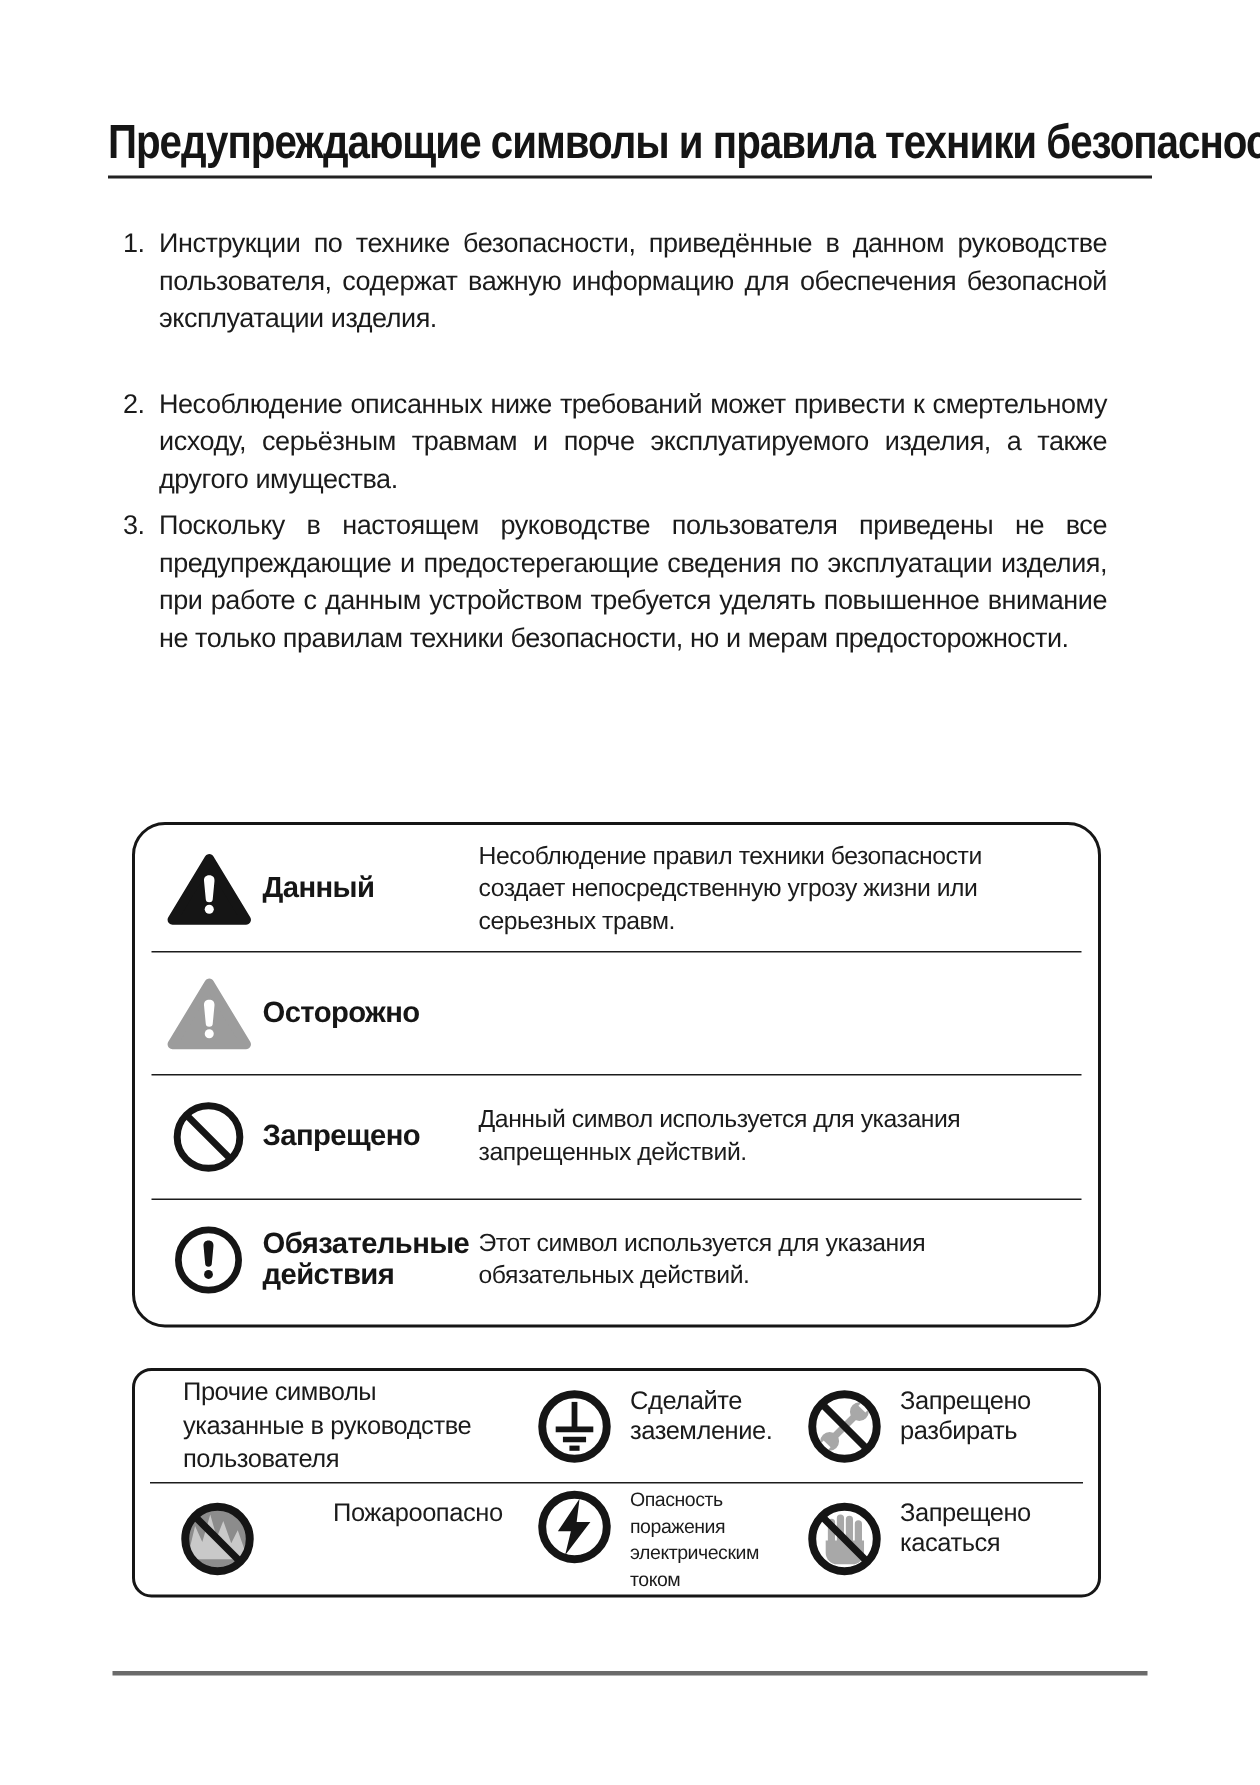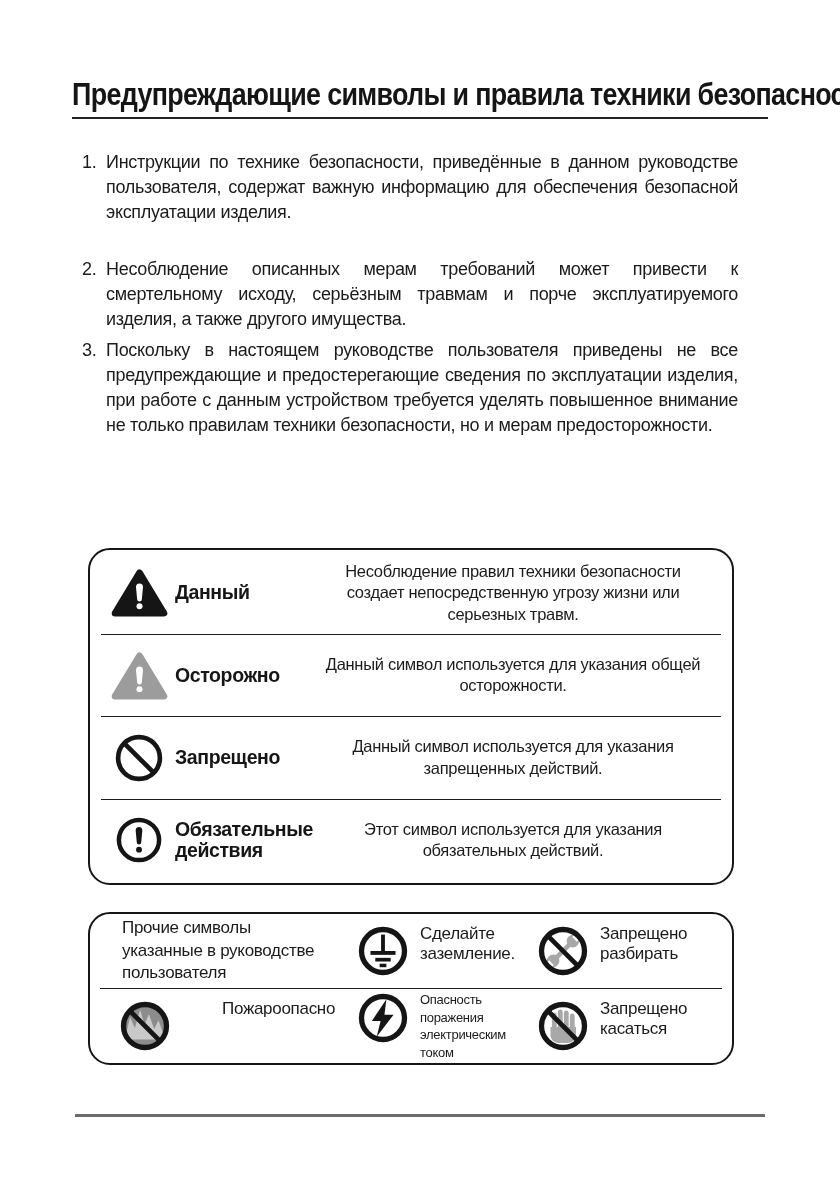--- a/index.html
+++ b/index.html
@@ -32,35 +32,35 @@
   #intro-1 { top:150px; }
   #intro-2 { top:257px; }
   #intro-3 { top:338px; }
 
   
   .rbox {
     position:absolute; left:88px; width:646px;
     border:2.5px solid #161616; border-radius:22px; background:#fff;
   }
   #symbol-box { top:548px; height:337px; padding:2px 11px; display:flex; flex-direction:column; }
-  #other-box  { top:912px; height:153px; padding:0 10px; display:flex; flex-direction:column; }
+  #other-box  { top:912px; height:153px; padding:0 10px; display:flex; flex-direction:column;border-radius:13px; }
 
   .sym-row {
     flex:1; display:flex; align-items:center;
     border-bottom:1.5px solid #1c1c1c; padding-left:6px;
   }
   .sym-row:last-child { border-bottom:none; }
   .icon-cell { width:64px; flex:0 0 64px; display:flex; justify-content:center; align-items:center; }
   .label-cell {
     width:136px; flex:0 0 136px; padding-left:4px;
     font-size:19.5px; line-height:21px; font-weight:bold; letter-spacing:-0.4px; color:#161616;
   }
   .desc-cell {
     flex:1; padding:0 14px 0 12px;
-    font-size:16.5px; line-height:21.5px; letter-spacing:-0.3px; color:#1b1b1b;text-align:center;
+    font-size:16.5px; line-height:21.5px; letter-spacing:-0.3px; color:#1b1b1b;
   }
 
   
   .other-row { flex:1; position:relative; border-bottom:1.5px solid #1c1c1c; }
   .other-row:last-child { border-bottom:none; }
   .other-head {
     position:absolute; left:22px; top:50%; transform:translateY(-50%);
     font-size:17px; line-height:22.5px; letter-spacing:-0.3px;
   }
   .sym-item { position:absolute; top:50%; transform:translateY(-50%); display:flex; }
@@ -83,21 +83,21 @@
 
   <div class="title">Предупреждающие символы и правила техники безопасности</div>
   <div class="title-rule"></div>
 
   <div class="intro-item" id="intro-1">
     <div class="intro-num">1.</div>
     <div class="intro-text">Инструкции по технике безопасности, приведённые в данном руководстве пользователя, содержат важную информацию для обеспечения безопасной эксплуатации изделия.</div>
   </div>
   <div class="intro-item" id="intro-2">
     <div class="intro-num">2.</div>
-    <div class="intro-text">Несоблюдение описанных мерам требований может привести к смертельному исходу, серьёзным травмам и порче эксплуатируемого изделия, а также другого имущества.</div>
+    <div class="intro-text">Несоблюдение описанных ниже требований может привести к смертельному исходу, серьёзным травмам и порче эксплуатируемого изделия, а также другого имущества.</div>
   </div>
   <div class="intro-item" id="intro-3">
     <div class="intro-num">3.</div>
     <div class="intro-text">Поскольку в настоящем руководстве пользователя приведены не все предупреждающие и предостерегающие сведения по эксплуатации изделия, при работе с данным устройством требуется уделять повышенное внимание не только правилам техники безопасности, но и мерам предосторожности.</div>
   </div>
 
   <div class="rbox" id="symbol-box">
 
     <div class="sym-row">
       <div class="icon-cell">
@@ -114,21 +114,20 @@
 
     <div class="sym-row">
       <div class="icon-cell">
         <svg width="57" height="49" viewBox="0 0 60 52">
           <path d="M30 5 L56 48 H4 Z" fill="#9c9c9c" stroke="#9c9c9c" stroke-width="7" stroke-linejoin="round"></path>
           <path d="M30 16.5c2.5 0 3.9 1.6 3.7 4l-1.2 12.6a2.5 2.5 0 0 1-5 0L26.3 20.5c-.2-2.4 1.2-4 3.7-4z" fill="#fff"></path>
           <circle cx="30" cy="40.5" r="3.2" fill="#fff"></circle>
         </svg>
       </div>
       <div class="label-cell">Осторожно</div>
-      <div class="desc-cell">Данный символ используется для указания общей осторожности.</div>
     </div>
 
     <div class="sym-row">
       <div class="icon-cell">
         <svg width="52" height="52" viewBox="0 0 56 56">
           <circle cx="28" cy="28" r="22.5" fill="none" stroke="#151515" stroke-width="5"></circle>
           <line x1="13" y1="13" x2="43" y2="43" stroke="#151515" stroke-width="5"></line>
         </svg>
       </div>
       <div class="label-cell">Запрещено</div>

